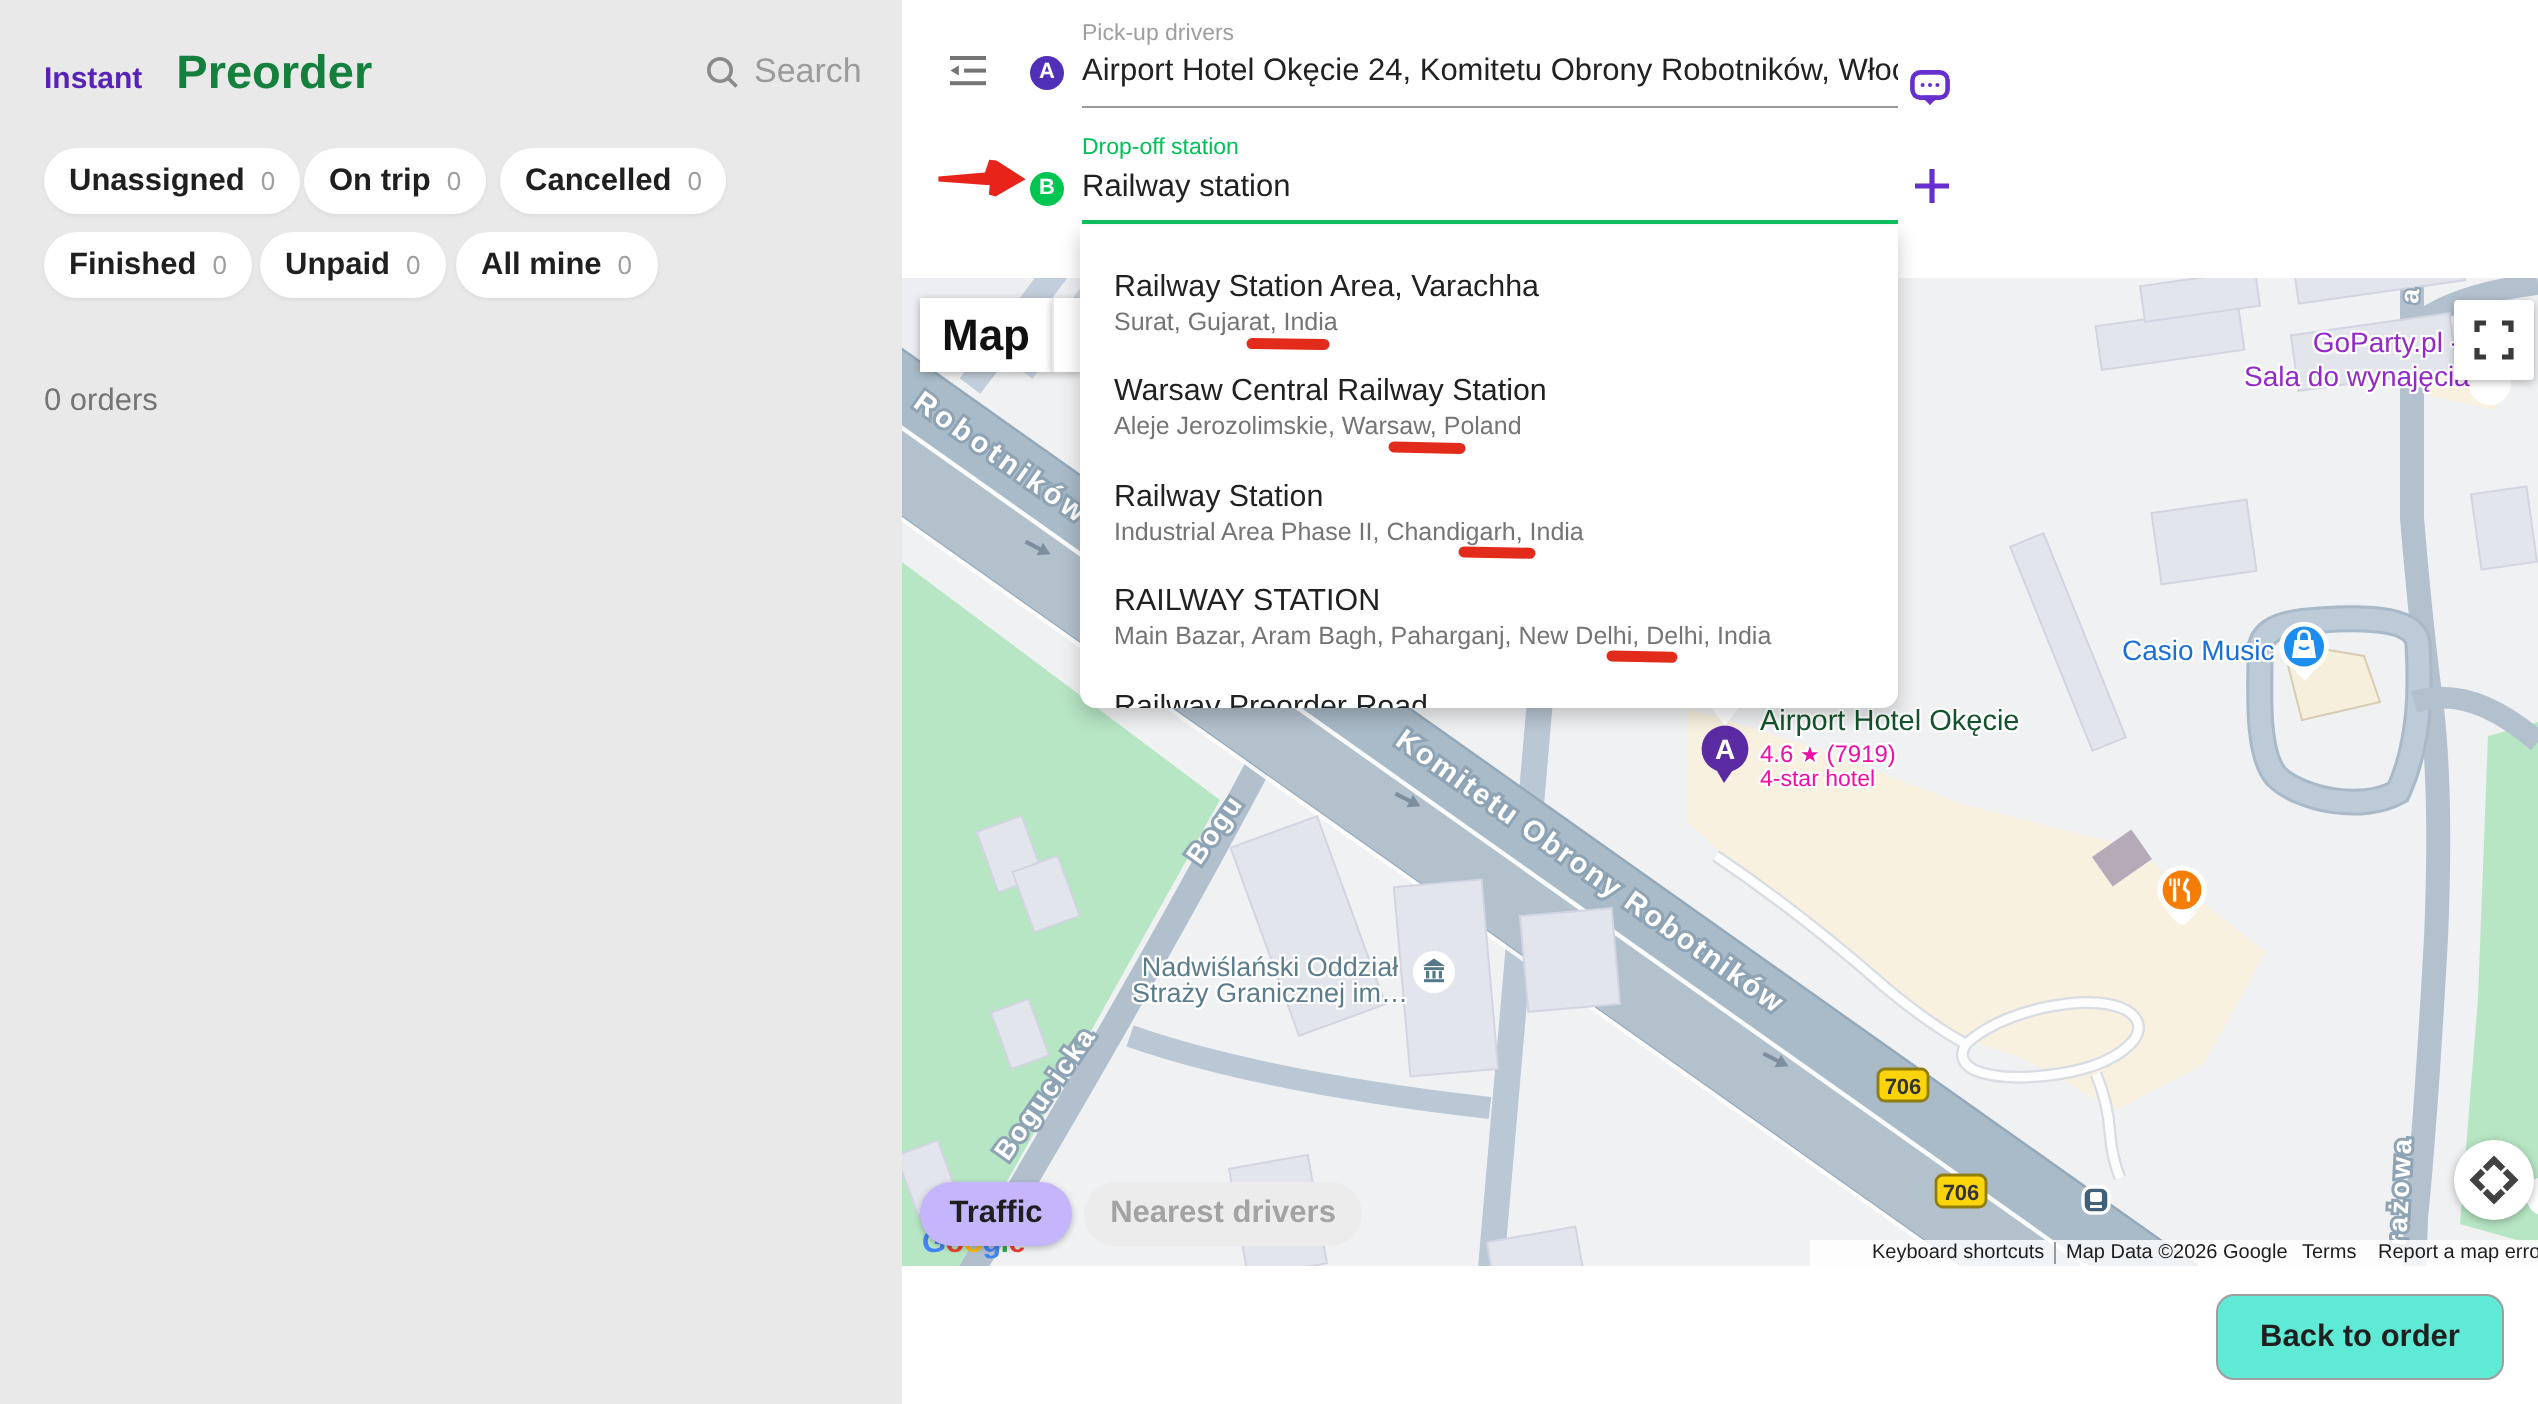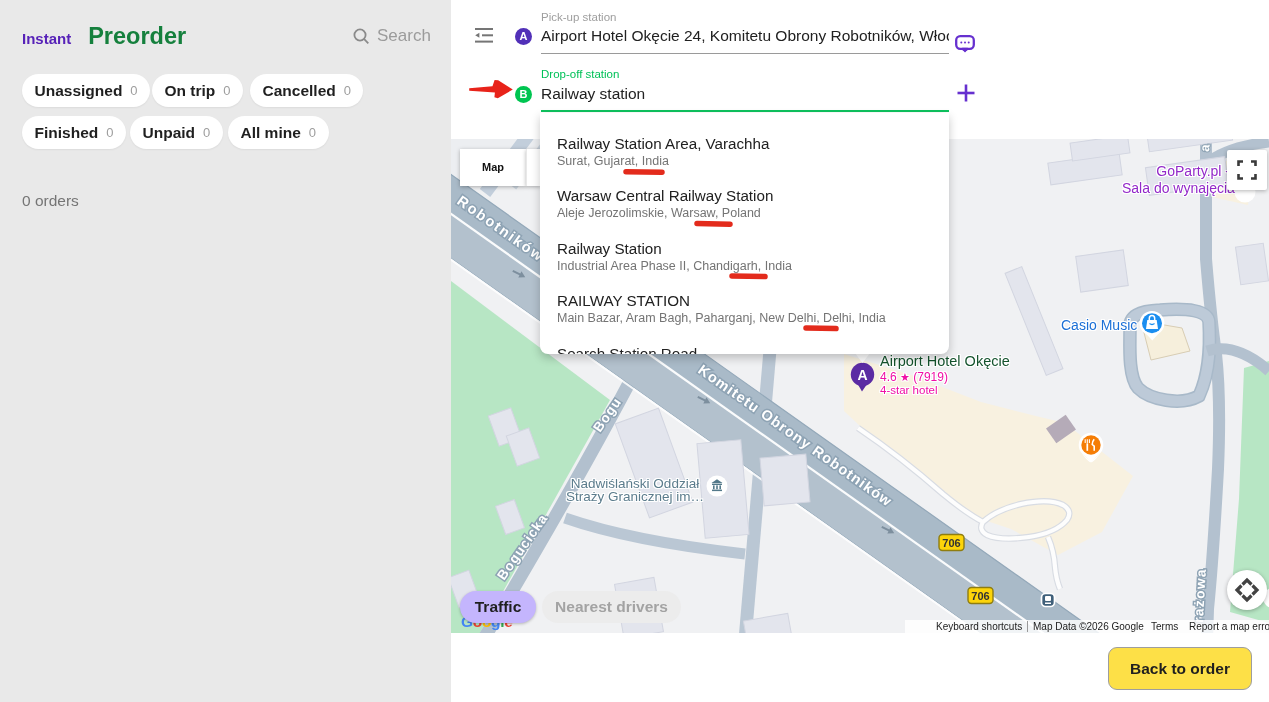--- a/index.html
+++ b/index.html
@@ -26,21 +26,21 @@
 .flabel { position:absolute; font-size:11.5px; color:#9e9e9e; }
 .fvalue { position:absolute; font-size:15.5px; padding-top:1px; color:#212121; white-space:nowrap; overflow:hidden; }
 .chipAB { position:absolute; width:17px; height:17px; border-radius:50%; color:#fff;
   font-size:11px; font-weight:bold; text-align:center; line-height:17px; }
 
 
 #map { position:absolute; left:451px; top:139px; width:818px; height:494px; overflow:hidden; background:#f0f1f3; }
 .mlabel { position:absolute; white-space:nowrap;
   text-shadow:-1px -1px 0 #fff, 1px -1px 0 #fff, -1px 1px 0 #fff, 1px 1px 0 #fff, 0 1px 0 #fff, 0 -1px 0 #fff, 1px 0 0 #fff, -1px 0 0 #fff; }
 #mapbtn { position:absolute; left:9px; top:10px; width:66px; height:37px; background:#fff;
-  box-shadow:0 1px 4px rgba(0,0,0,0.3); font-size:11px; font-weight:bold; color:#111;
+  box-shadow:0 1px 4px rgba(0,0,0,0.3); font-size:22px; font-weight:bold; color:#111;
   text-align:center; line-height:37px; }
 #satbtn { position:absolute; left:75px; top:10px; width:15px; height:37px; background:#fff; border-left:1px solid #e8e8e8; box-shadow:0 1px 4px rgba(0,0,0,0.3); }
 #fsbtn { position:absolute; left:776px; top:11px; width:40px; height:40px; background:#fff; box-shadow:0 1px 4px rgba(0,0,0,0.3); border-radius:2px; }
 #traffic { position:absolute; left:9px; top:452px; width:76px; height:32px; background:#c4b5fd;
   border-radius:16px; box-shadow:0 1px 3px rgba(0,0,0,0.25); font-size:15.5px; font-weight:bold;
   color:#1f1f1f; text-align:center; line-height:32px; z-index:6; }
 #nearest { position:absolute; left:91px; top:452px; width:139px; height:32px; background:#ececec;
   border-radius:16px; font-size:15.5px; font-weight:bold; color:#a3a3a3; text-align:center; line-height:32px; z-index:6; }
 #glogo { position:absolute; left:10px; top:474px; z-index:5; font-size:15.5px; font-weight:bold; letter-spacing:-0.3px; }
 #attrib { position:absolute; left:454px; top:481px; width:364px; height:13px; background:rgba(255,255,255,0.82);
@@ -50,21 +50,21 @@
 
 
 #dropdown { position:absolute; left:540px; top:113px; width:409px; height:241px; background:#fff;
   border-radius:0 0 8px 8px; box-shadow:0 4px 10px rgba(0,0,0,0.22); overflow:hidden; z-index:20; }
 .ddi { position:absolute; left:17px; width:380px; }
 .ddt { font-size:15.2px; line-height:19px; color:#212121; }
 .dds { font-size:12.5px; line-height:14px; color:#747474; margin-top:1px; }
 
 
 #bottom { position:absolute; left:451px; top:633px; width:818px; height:69px; background:#fff; }
-#backbtn { position:absolute; left:657px; top:14px; width:144px; height:43px; background:#fde047;
+#backbtn { position:absolute; left:657px; top:14px; width:144px; height:43px; background:#5eead4;
   border:1.4px solid #9e9e9e; border-radius:9px; font-size:15.5px; font-weight:bold; color:#1f1f1f;
   text-align:center; line-height:41px; }
 #anno { position:absolute; left:0; top:0; z-index:50; pointer-events:none; }
 </style>
 </head>
 <body>
 <div id="app">
 
   <div id="sidebar">
     <div id="tabs"><span class="instant">Instant</span><span class="preorder">Preorder</span></div>
@@ -82,21 +82,21 @@
   </div>
 
   <div id="form">
     <svg class="abs" style="left:24px; top:27px;" width="20" height="18" viewBox="0 0 20 18">
       <rect x="0" y="1" width="18" height="2" fill="#757575"></rect>
       <rect x="7" y="7.3" width="11" height="2" fill="#757575"></rect>
       <rect x="0" y="13.6" width="18" height="2" fill="#757575"></rect>
       <path d="M0.2,8.3 L4.4,5.8 L4.4,10.8 Z" fill="#757575"></path>
     </svg>
     <div class="chipAB" style="left:64px; top:28px; background:#5130b8;">A</div>
-    <div class="flabel" style="left:90px; top:11px;">Pick-up station</div>
+    <div class="flabel" style="left:90px; top:11px;">Pick-up drivers</div>
     <div class="fvalue" style="left:90px; top:26px; width:408px;">Airport Hotel Okęcie 24, Komitetu Obrony Robotników, Włochy, Polska</div>
     <div class="abs" style="left:90px; top:53px; width:408px; height:1.2px; background:#9a9a9a;"></div>
     <svg class="abs" style="left:504px; top:35px;" width="22" height="19" viewBox="0 0 22 19">
       <rect x="1.2" y="1.2" width="17.6" height="12.6" rx="4" fill="none" stroke="#6630cf" stroke-width="2.3"></rect>
       <path d="M6.5,13.8 L13.5,13.8 L10,17.6 Z" fill="#6630cf"></path>
       <path d="M7.2,12.8 L12.8,12.8 L12.8,15 L10,16.8 L7.2,15 Z" fill="#6630cf"></path>
       <circle cx="6.3" cy="7.5" r="1" fill="#6630cf"></circle>
         <circle cx="10" cy="7.5" r="1" fill="#6630cf"></circle>
         <circle cx="13.7" cy="7.5" r="1" fill="#6630cf"></circle>
     </svg>
@@ -264,21 +264,21 @@
       </div>
     <div class="ddi" style="top:126px;">
         <div class="ddt">Railway Station</div>
         <div class="dds">Industrial Area Phase II, Chandigarh, India</div>
       </div>
     <div class="ddi" style="top:178px;">
         <div class="ddt">RAILWAY STATION</div>
         <div class="dds">Main Bazar, Aram Bagh, Paharganj, New Delhi, Delhi, India</div>
       </div>
     <div class="ddi" style="top:231px;">
-        <div class="ddt">Search Station Road</div>
+        <div class="ddt">Railway Preorder Road</div>
       </div>
   </div>
 
   <div id="bottom">
       <div id="backbtn">Back to order</div>
     </div>
 
   <svg id="anno" width="1269" height="702" viewBox="0 0 1269 702">
     <path d="M469.2,88.2 L492.5,86.3 L494.6,79.9 L498.2,80.2 L512.8,89.6 L497.8,98.2 L494.4,97.2 L494.9,92.6 L469.2,90.8 Z" fill="#e8231a"></path>
     <line x1="626" y1="171.8" x2="662" y2="172.2" stroke="#e32b1c" stroke-width="5.5" stroke-linecap="round"></line>

